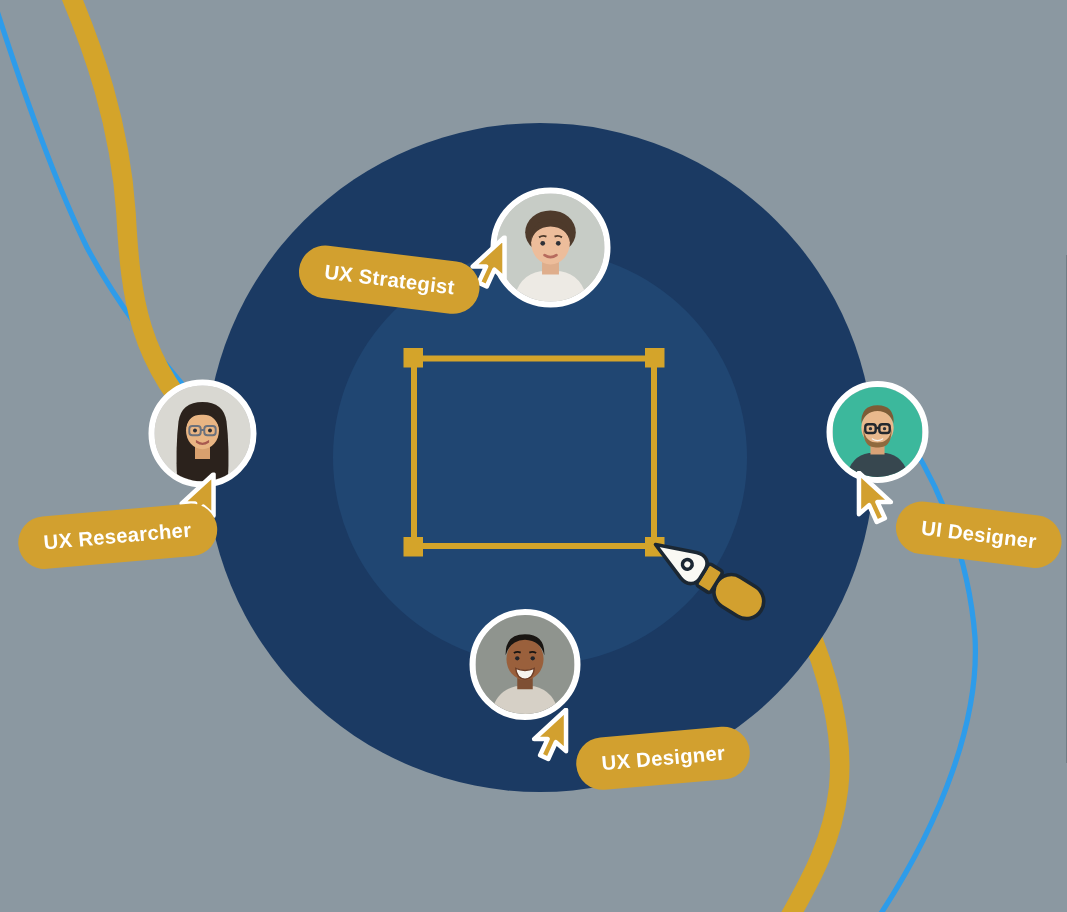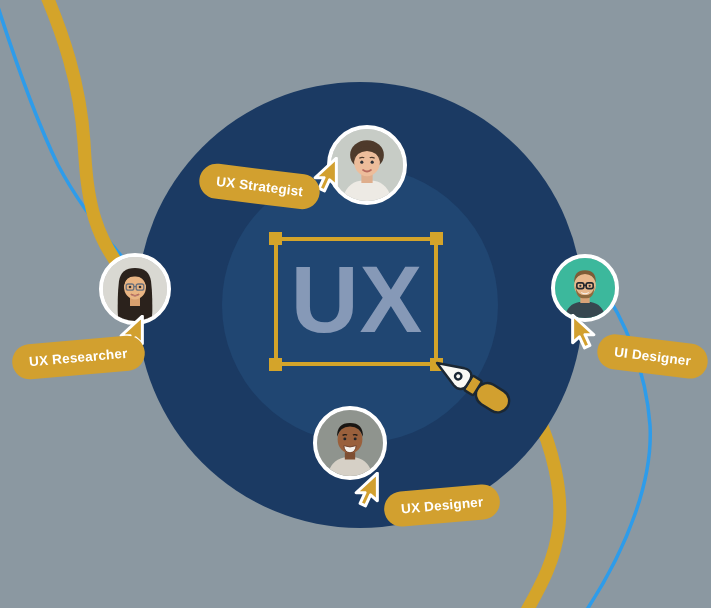--- a/index.html
+++ b/index.html
@@ -67,21 +67,20 @@
   <svg class="curves" width="711" height="608" viewBox="0 0 711 608">
     <path d="M -3,4 C 15,60 35,118 58,165 C 75,197 100,232 135,272" fill="none" stroke="#2E9CEA" stroke-width="3.5"></path>
     <path d="M 45,-8 C 62,32 80,82 84,142 C 87,198 92,242 138,288" fill="none" stroke="#D4A42A" stroke-width="13"></path>
     <path d="M 598,282 C 626,320 646,372 650,425 C 653,477 630,545 584,614" fill="none" stroke="#2E9CEA" stroke-width="3.5"></path>
     <path d="M 536,412 C 552,448 563,490 559,526 C 555,560 542,584 525,614" fill="none" stroke="#D4A42A" stroke-width="13"></path>
   </svg>
 
   <div class="big-circle"></div>
   <div class="inner-circle"></div>
 
-  <div class="ux-text">UX</div>
 
   <div class="selection-box">
     <div class="handle tl"></div>
     <div class="handle tr"></div>
     <div class="handle bl"></div>
     <div class="handle br"></div>
   </div>
 
   <svg class="pen" width="110" height="80" viewBox="0 0 110 80">
     <g transform="translate(17,23) rotate(32)" stroke="#1B2733" stroke-width="2.4" stroke-linejoin="round">

